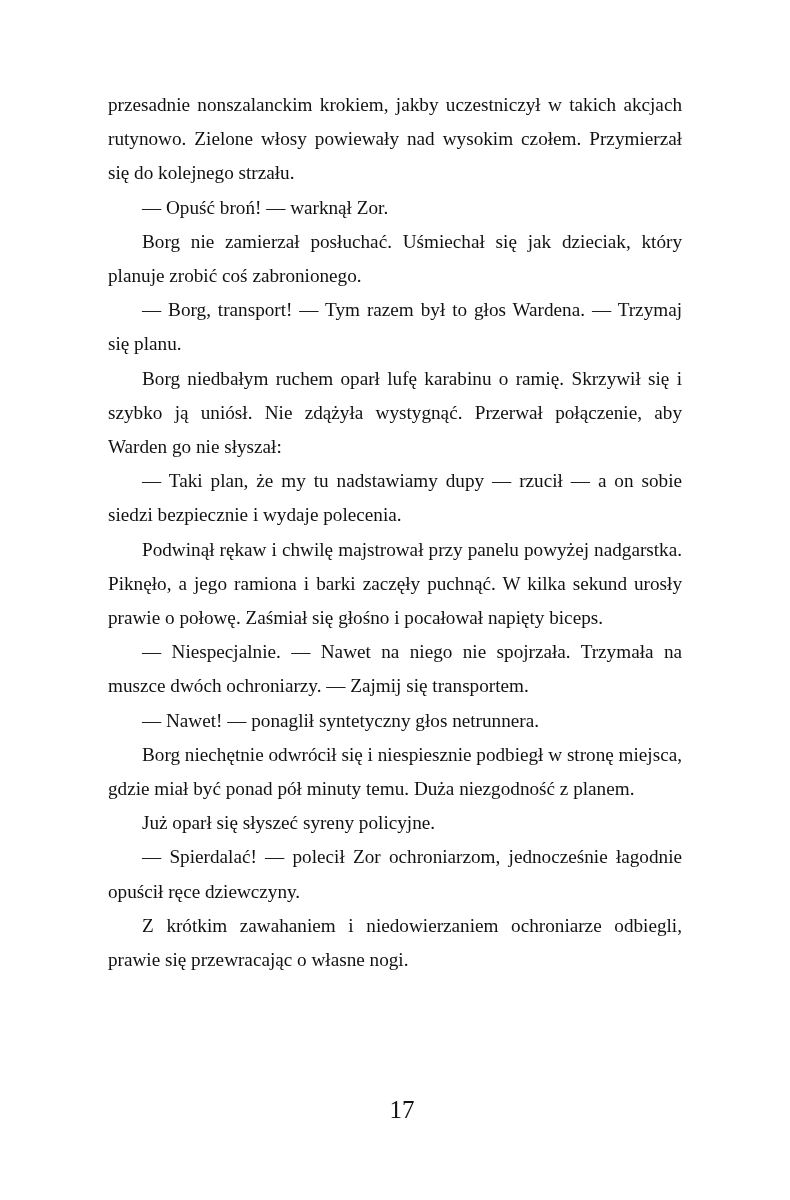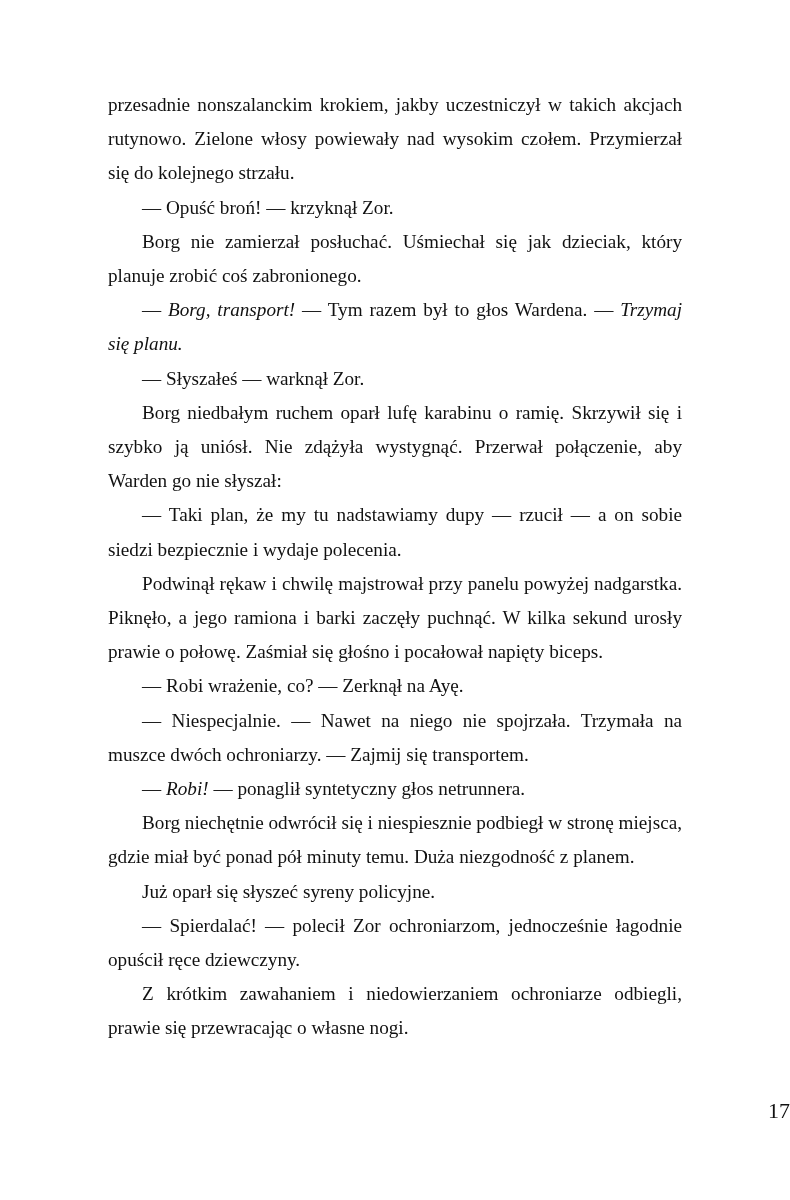--- a/index.html
+++ b/index.html
@@ -32,48 +32,45 @@
     hyphens: manual;
   }
   .para {
     margin: 0;
     text-indent: 34px;
   }
   .para.no-indent {
     text-indent: 0;
   }
   .ital {
-    font-style: italic;
   }
   .folio {
     position: absolute;
     left: 14px;
     right: 0;
     bottom: 76px;
-    text-align: right;
-    font-size: 22px;
+    text-align: center;
+    font-size: 25px;
     font-family: "Liberation Serif", "DejaVu Serif", serif;
     color: #111111;
   }
 </style>
 </head>
 <body>
 
 <div class="page">
   <div class="text-block" id="text-block">
       <p class="para no-indent"><span>przesadnie nonszalanckim krokiem, jakby uczestniczył w takich akcjach rutynowo. Zielone włosy powiewały nad wysokim czołem. Przymierzał się do kolejnego strzału.</span></p>
-      <p class="para"><span>— Opuść broń! — krzyknął Zor.</span></p>
+      <p class="para"><span>— Opuść broń! — warknął Zor.</span></p>
       <p class="para"><span>Borg nie zamierzał posłuchać. Uśmiechał się jak dzieciak, który planuje zrobić coś zabronionego.</span></p>
       <p class="para"><span>— </span><span class="ital">Borg, transport!</span><span> — Tym razem był to głos Wardena. — </span><span class="ital">Trzymaj się planu.</span></p>
-      <p class="para"><span>— Słyszałeś — warknął Zor.</span></p>
       <p class="para"><span>Borg niedbałym ruchem oparł lufę karabinu o ramię. Skrzywił się i szybko ją uniósł. Nie zdążyła wystygnąć. Przerwał połączenie, aby Warden go nie słyszał:</span></p>
       <p class="para"><span>— Taki plan, że my tu nadstawiamy dupy — rzucił — a on sobie siedzi bezpiecznie i wydaje polecenia.</span></p>
       <p class="para"><span>Podwinął rękaw i chwilę majstrował przy panelu powyżej nadgarstka. Piknęło, a jego ramiona i barki zaczęły puchnąć. W kilka sekund urosły prawie o połowę. Zaśmiał się głośno i pocałował napięty biceps.</span></p>
-      <p class="para"><span>— Robi wrażenie, co? — Zerknął na Ayę.</span></p>
       <p class="para"><span>— Niespecjalnie. — Nawet na niego nie spojrzała. Trzymała na muszce dwóch ochroniarzy. — Zajmij się transportem.</span></p>
-      <p class="para"><span>— </span><span class="ital">Robi!</span><span> — ponaglił syntetyczny głos netrunnera.</span></p>
+      <p class="para"><span>— </span><span class="ital">Nawet!</span><span> — ponaglił syntetyczny głos netrunnera.</span></p>
       <p class="para"><span>Borg niechętnie odwrócił się i niespiesznie podbiegł w stronę miejsca, gdzie miał być ponad pół minuty temu. Duża niezgodność z planem.</span></p>
       <p class="para"><span>Już oparł się słyszeć syreny policyjne.</span></p>
       <p class="para"><span>— Spierdalać! — polecił Zor ochroniarzom, jednocześnie łagodnie opuścił ręce dziewczyny.</span></p>
       <p class="para"><span>Z krótkim zawahaniem i niedowierzaniem ochroniarze odbiegli, prawie się przewracając o własne nogi.</span></p>
     </div>
   <div class="folio">17</div>
 </div>
 
 </body></html>

